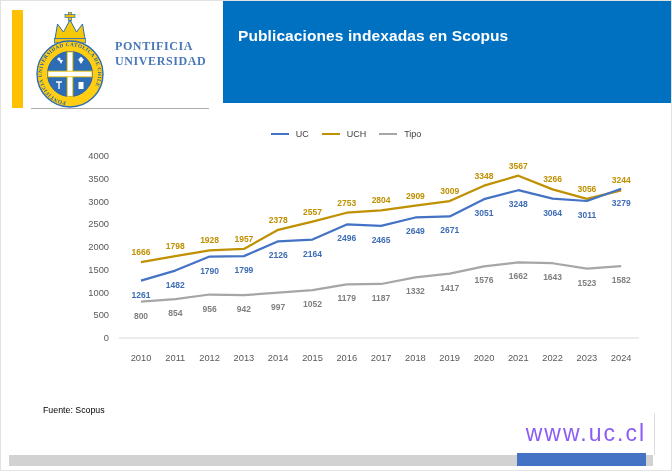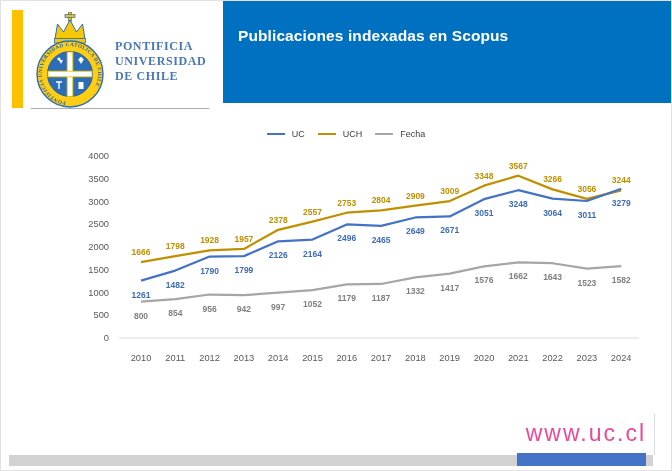--- a/index.html
+++ b/index.html
@@ -56,40 +56,39 @@
       <path d="M48 52 l-3 -5 l6 0 z"></path>
         <circle cx="48" cy="46.5" r="1.6"></circle>
       <path d="M26 70 l0 7 m-3 -7 l6 0" stroke="#ffffff" stroke-width="1.4"></path>
       <rect x="45.5" y="70" width="5" height="7"></rect>
     </g>
   </svg>
 
   <div id="logo-text">
     <div>PONTIFICIA</div>
     <div>UNIVERSIDAD</div>
-    <div>DE CHILE</div>
   </div>
   <div id="logo-underline"></div>
 
   <div id="title-bar" style="background: rgb(0, 112, 192);">
     <div class="title">Publicaciones indexadas en Scopus</div>
   </div>
 
   <div id="legend">
       <div class="legend-item">
         <div class="legend-swatch" style="background: rgb(68, 114, 196);"></div>
         <span class="legend-label">UC</span>
       </div>
       <div class="legend-item">
         <div class="legend-swatch" style="background: rgb(191, 144, 0);"></div>
         <span class="legend-label">UCH</span>
       </div>
       <div class="legend-item">
         <div class="legend-swatch" style="background: rgb(166, 166, 166);"></div>
-        <span class="legend-label">Fecha</span>
+        <span class="legend-label">Tipo</span>
       </div>
     </div>
   <svg id="chart-svg" width="672" height="471" xmlns="http://www.w3.org/2000/svg">
       <line x1="118" y1="337" x2="638" y2="337" stroke="#d9d9d9" stroke-width="1"></line>
       <text x="108" y="340.2" text-anchor="end" font-size="9.3" fill="#595959" font-family="Liberation Sans,sans-serif">0</text>
       <text x="108" y="317.45" text-anchor="end" font-size="9.3" fill="#595959" font-family="Liberation Sans,sans-serif">500</text>
       <text x="108" y="294.7" text-anchor="end" font-size="9.3" fill="#595959" font-family="Liberation Sans,sans-serif">1000</text>
       <text x="108" y="271.95" text-anchor="end" font-size="9.3" fill="#595959" font-family="Liberation Sans,sans-serif">1500</text>
       <text x="108" y="249.2" text-anchor="end" font-size="9.3" fill="#595959" font-family="Liberation Sans,sans-serif">2000</text>
       <text x="108" y="226.45" text-anchor="end" font-size="9.3" fill="#595959" font-family="Liberation Sans,sans-serif">2500</text>
@@ -155,19 +154,20 @@
       <text x="414.4" y="233.47050000000002" text-anchor="middle" font-size="8.5" font-weight="bold" fill="#3E6CB5" font-family="Liberation Sans,sans-serif">2649</text>
       <text x="448.7" y="232.4695" text-anchor="middle" font-size="8.5" font-weight="bold" fill="#3E6CB5" font-family="Liberation Sans,sans-serif">2671</text>
       <text x="483" y="215.1795" text-anchor="middle" font-size="8.5" font-weight="bold" fill="#3E6CB5" font-family="Liberation Sans,sans-serif">3051</text>
       <text x="517.3" y="206.21599999999998" text-anchor="middle" font-size="8.5" font-weight="bold" fill="#3E6CB5" font-family="Liberation Sans,sans-serif">3248</text>
       <text x="551.5999999999999" y="214.588" text-anchor="middle" font-size="8.5" font-weight="bold" fill="#3E6CB5" font-family="Liberation Sans,sans-serif">3064</text>
       <text x="585.9" y="216.99949999999998" text-anchor="middle" font-size="8.5" font-weight="bold" fill="#3E6CB5" font-family="Liberation Sans,sans-serif">3011</text>
       <text x="620.1999999999999" y="204.8055" text-anchor="middle" font-size="8.5" font-weight="bold" fill="#3E6CB5" font-family="Liberation Sans,sans-serif">3279</text>
     </svg>
 
   <div id="footer-notes">
+    <div>Fuente: Scopus</div>
   </div>
   <div id="footer-divider"></div>
   <div id="footer-bar-gray" style="background: rgb(210, 210, 210);"></div>
   <div id="footer-bar-blue" style="background: rgb(68, 114, 196);"></div>
-  <a id="site-url" href="#" style="color: #ec4899; text-decoration: none;">www.uc.cl</a>
+  <a id="site-url" href="#" style="color: #8b5cf6; text-decoration: none;">www.uc.cl</a>
 
 </div>
 
 </body></html>

